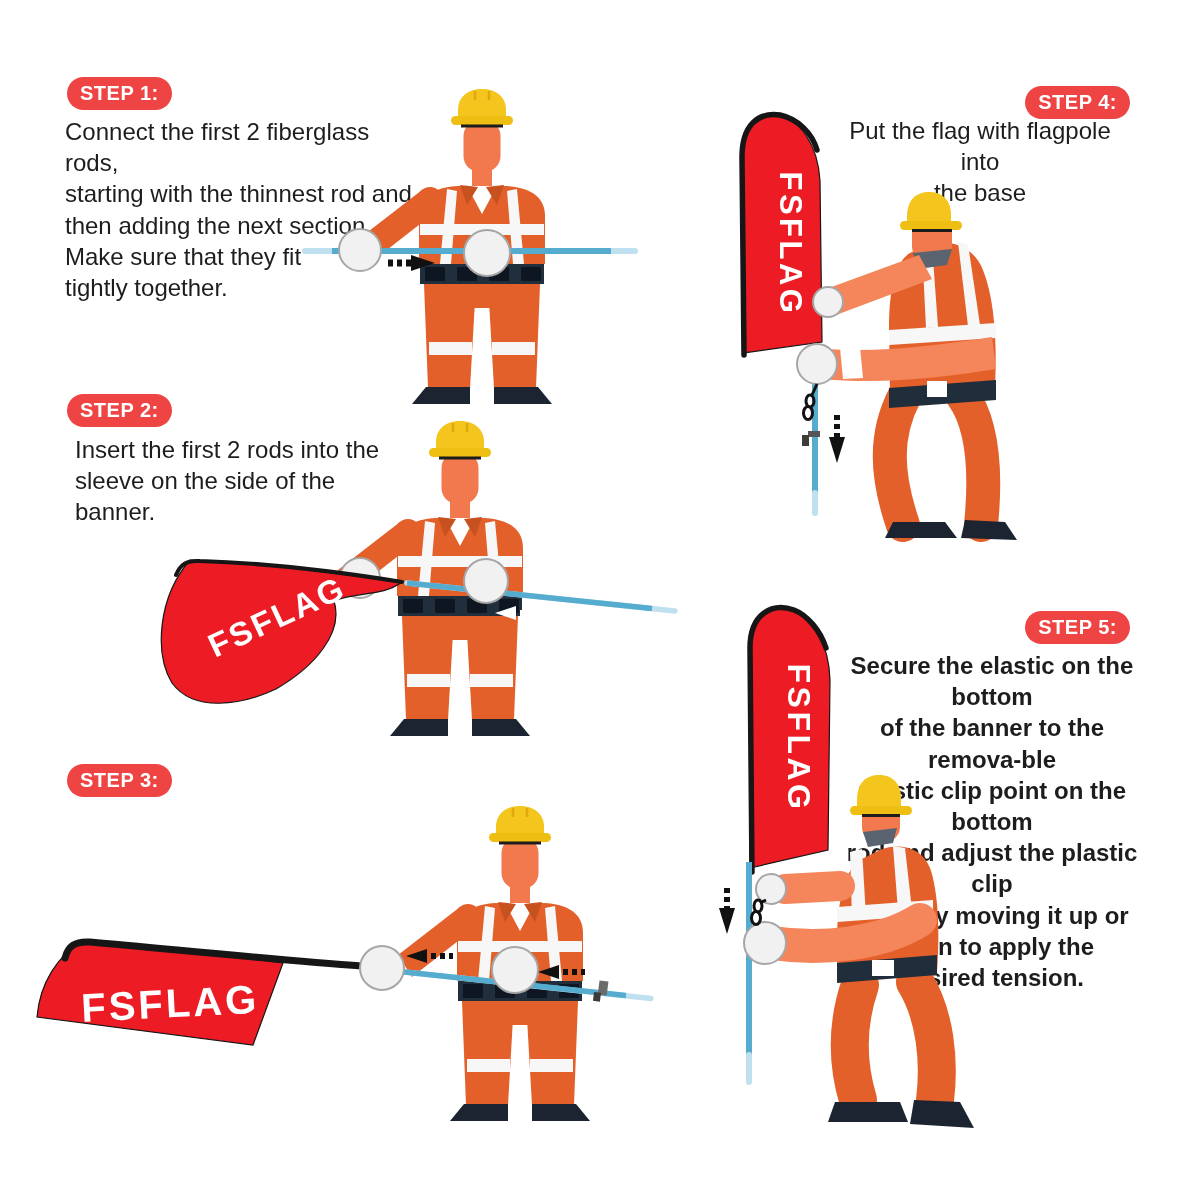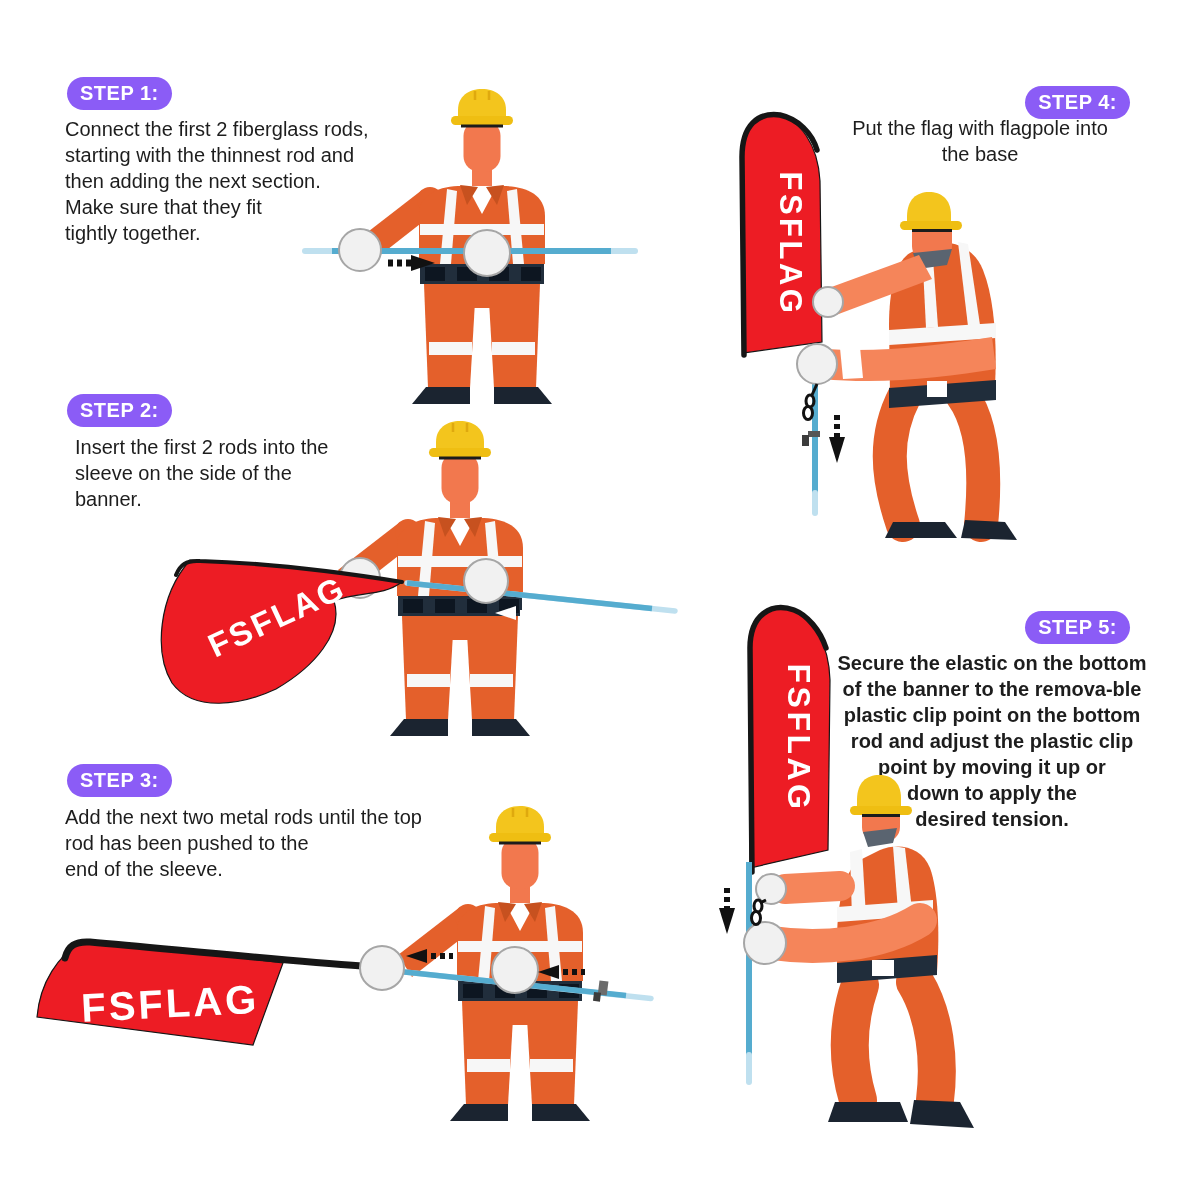--- a/index.html
+++ b/index.html
@@ -1,21 +1,21 @@
 <!DOCTYPE html>
 <html><head>
 <meta charset="utf-8">
 <style>
   html,body{margin:0;padding:0;background:#ffffff;}
   #canvas{position:relative;width:1200px;height:1200px;background:#ffffff;overflow:hidden;
           font-family:"Liberation Sans", sans-serif;color:#1d1d1d;}
-  .badge{position:absolute;display:inline-block;background:#8b5cf6;color:#ffffff;
+  .badge{position:absolute;display:inline-block;background:#ef4444;color:#ffffff;
          font-weight:bold;font-size:20px;line-height:1;padding:6px 13px 7px;border-radius:17px;
          letter-spacing:0.5px;}
-  .step-text{position:absolute;font-size:20px;line-height:1.3;white-space:pre-line;color:#1d1d1d;}
+  .step-text{position:absolute;font-size:24px;line-height:1.3;white-space:pre-line;color:#1d1d1d;}
   .align-right{text-align:center;}
   .scene{position:absolute;}
   svg text{font-family:"Liberation Sans", sans-serif;}
 </style>
 </head>
 <body>
 
 <div id="canvas">
 
   <svg width="0" height="0" style="position:absolute" aria-hidden="true">
@@ -91,23 +91,20 @@
       <path d="M46,170 C50,160 56,155 70,156 C140,158 210,167 272,177" fill="none" stroke="#161616" stroke-width="4" stroke-linecap="round"></path>
       <text transform="translate(85,253) rotate(-25)" font-size="33" font-weight="bold" fill="#ffffff" letter-spacing="2.5">FSFLAG</text>
     </g>
     <g>
       <polygon points="365,208 386,201 386,215" fill="#ffffff"></polygon>
       <line x1="390" y1="208" x2="411" y2="208" stroke="#ffffff" stroke-width="6" stroke-dasharray="5 4"></line>
     </g>
   </svg>
 
   <div class="badge" style="left:67px;top:764px;">STEP 3:</div>
-  <div class="step-text" style="left:65px;top:804px;width:440px;">Add the next two metal rods until the top
-rod has been pushed to the
-end of the sleeve.</div>
 
   <svg class="scene" style="left:20px;top:760px;" width="660" height="400" viewBox="0 0 660 400">
     <use href="#workerFront" transform="translate(500,45)"></use>
     <g>
       <path d="M63,180 C135,187 200,195 263,203 L233,285 C160,276 88,266 17,257 C20,222 38,196 63,180 Z" fill="#ed1c24" stroke="#161616" stroke-width="1.2"></path>
       <path d="M45,198 C48,186 55,181 70,182 C160,190 260,200 342,206" fill="none" stroke="#161616" stroke-width="7" stroke-linecap="round"></path>
       <text transform="translate(62,262) rotate(-3)" font-size="40" font-weight="bold" fill="#ffffff" letter-spacing="3">FSFLAG</text>
     </g>
     <g>
       <line x1="347" y1="208" x2="631" y2="238.5" stroke="#bfe0ef" stroke-width="5.5" stroke-linecap="round"></line>

